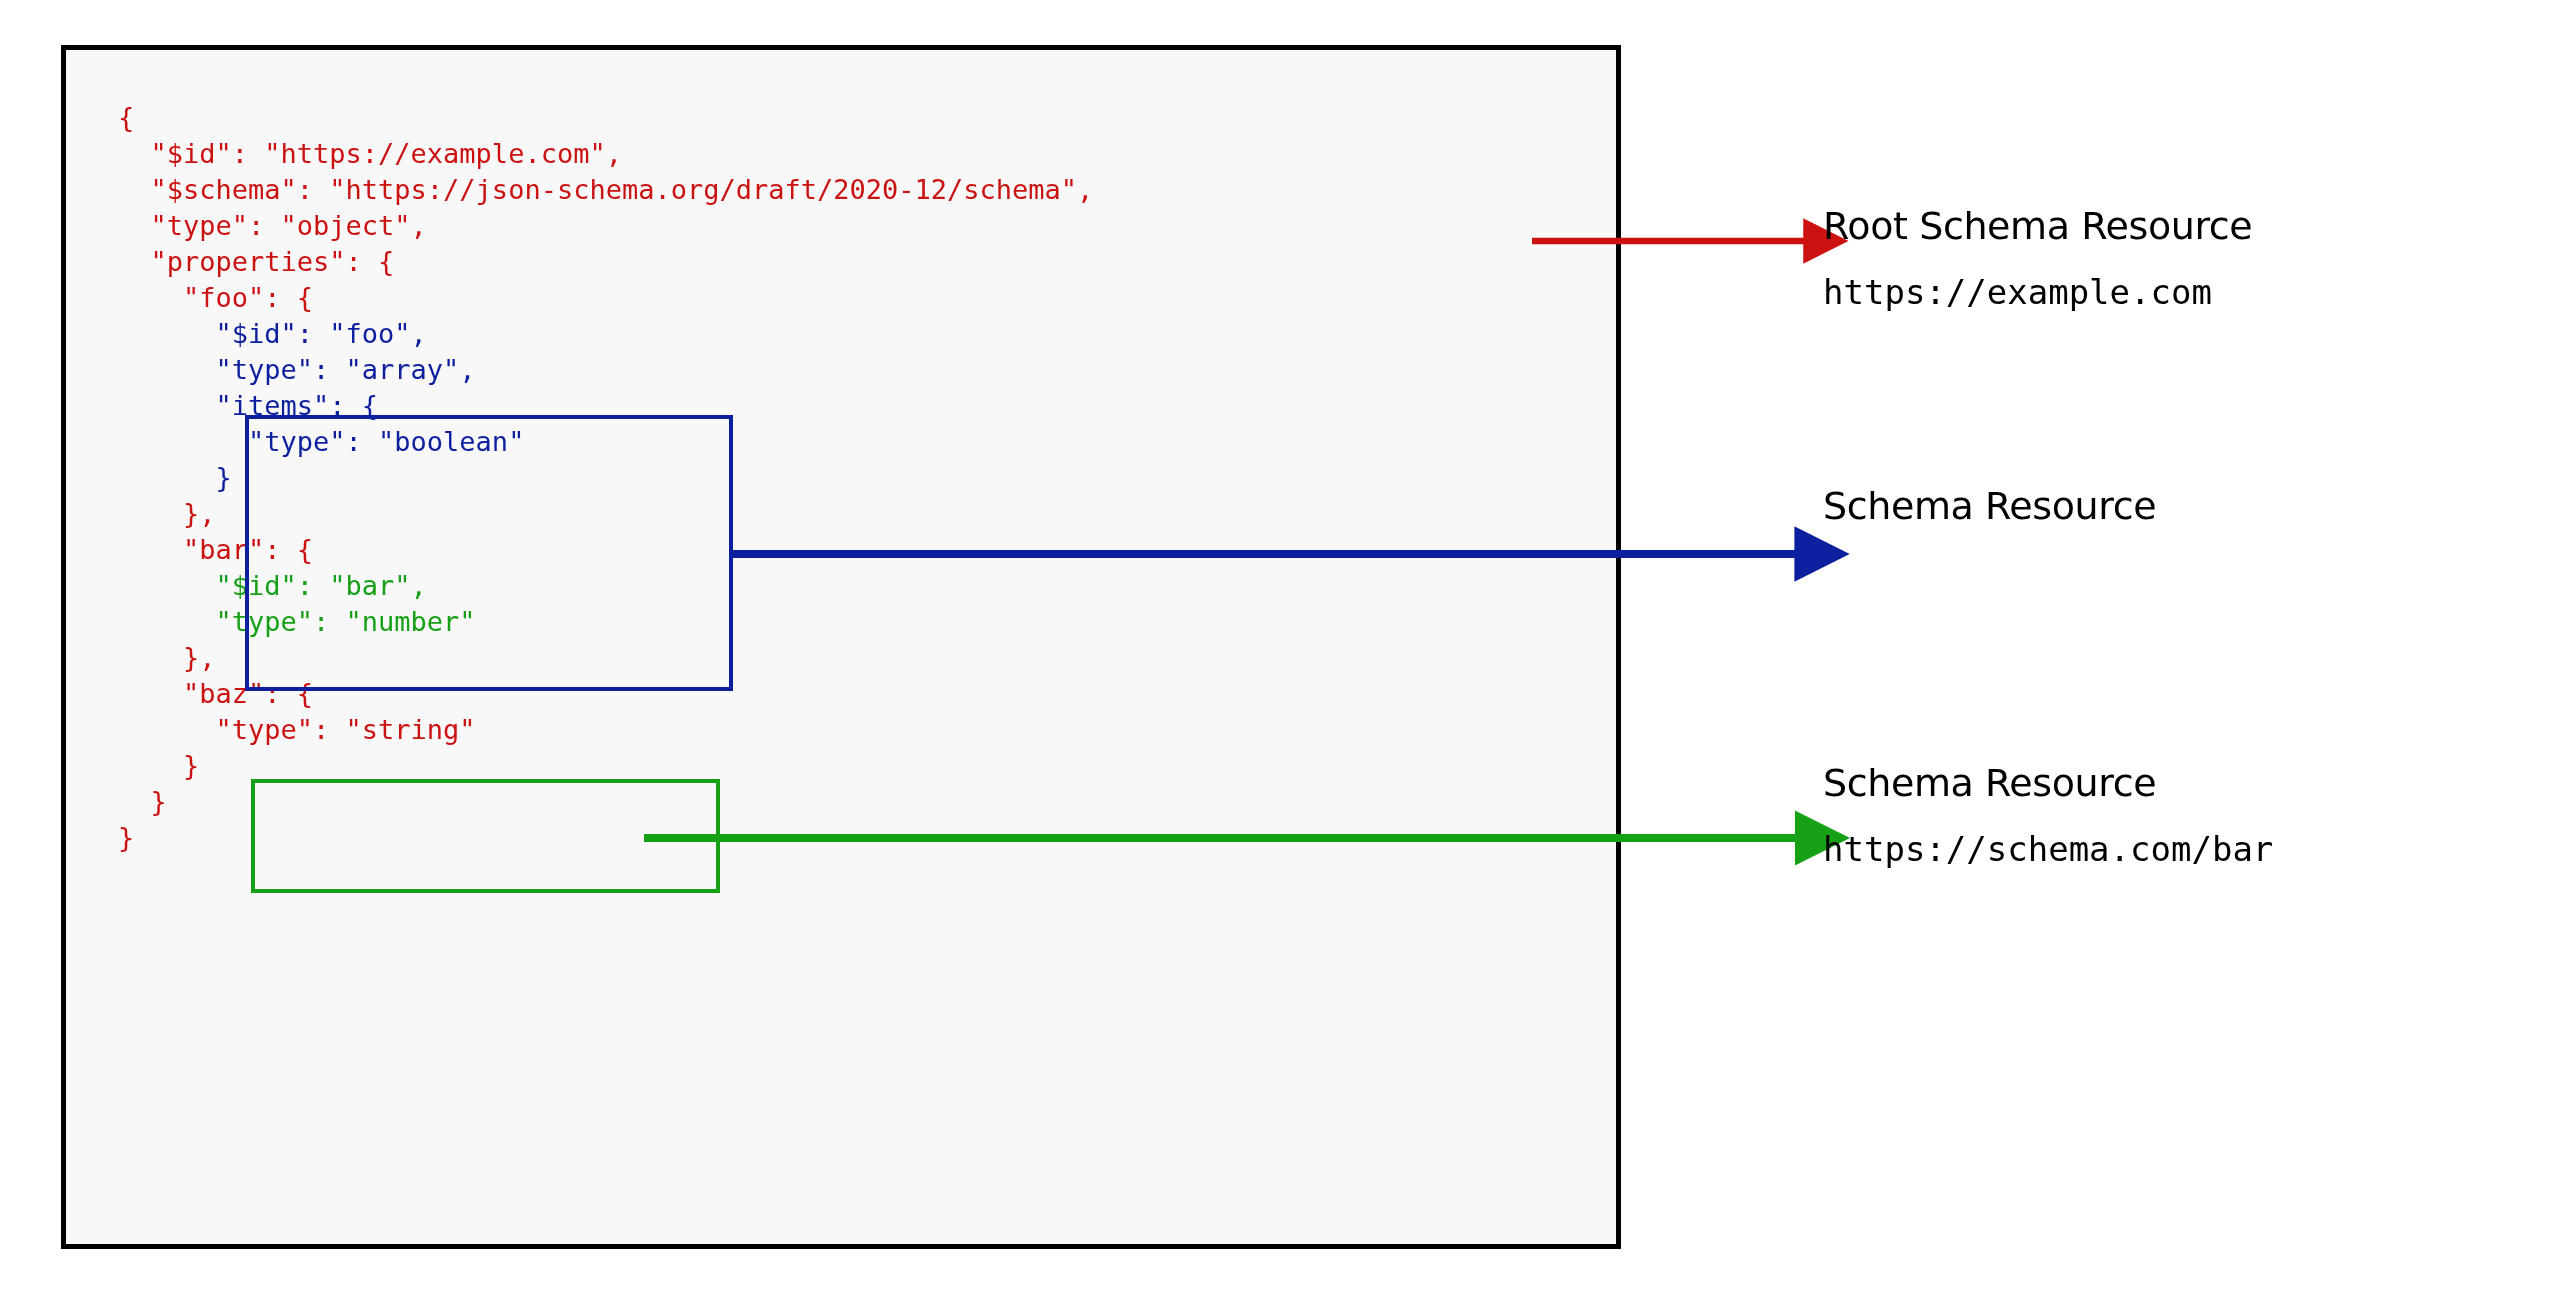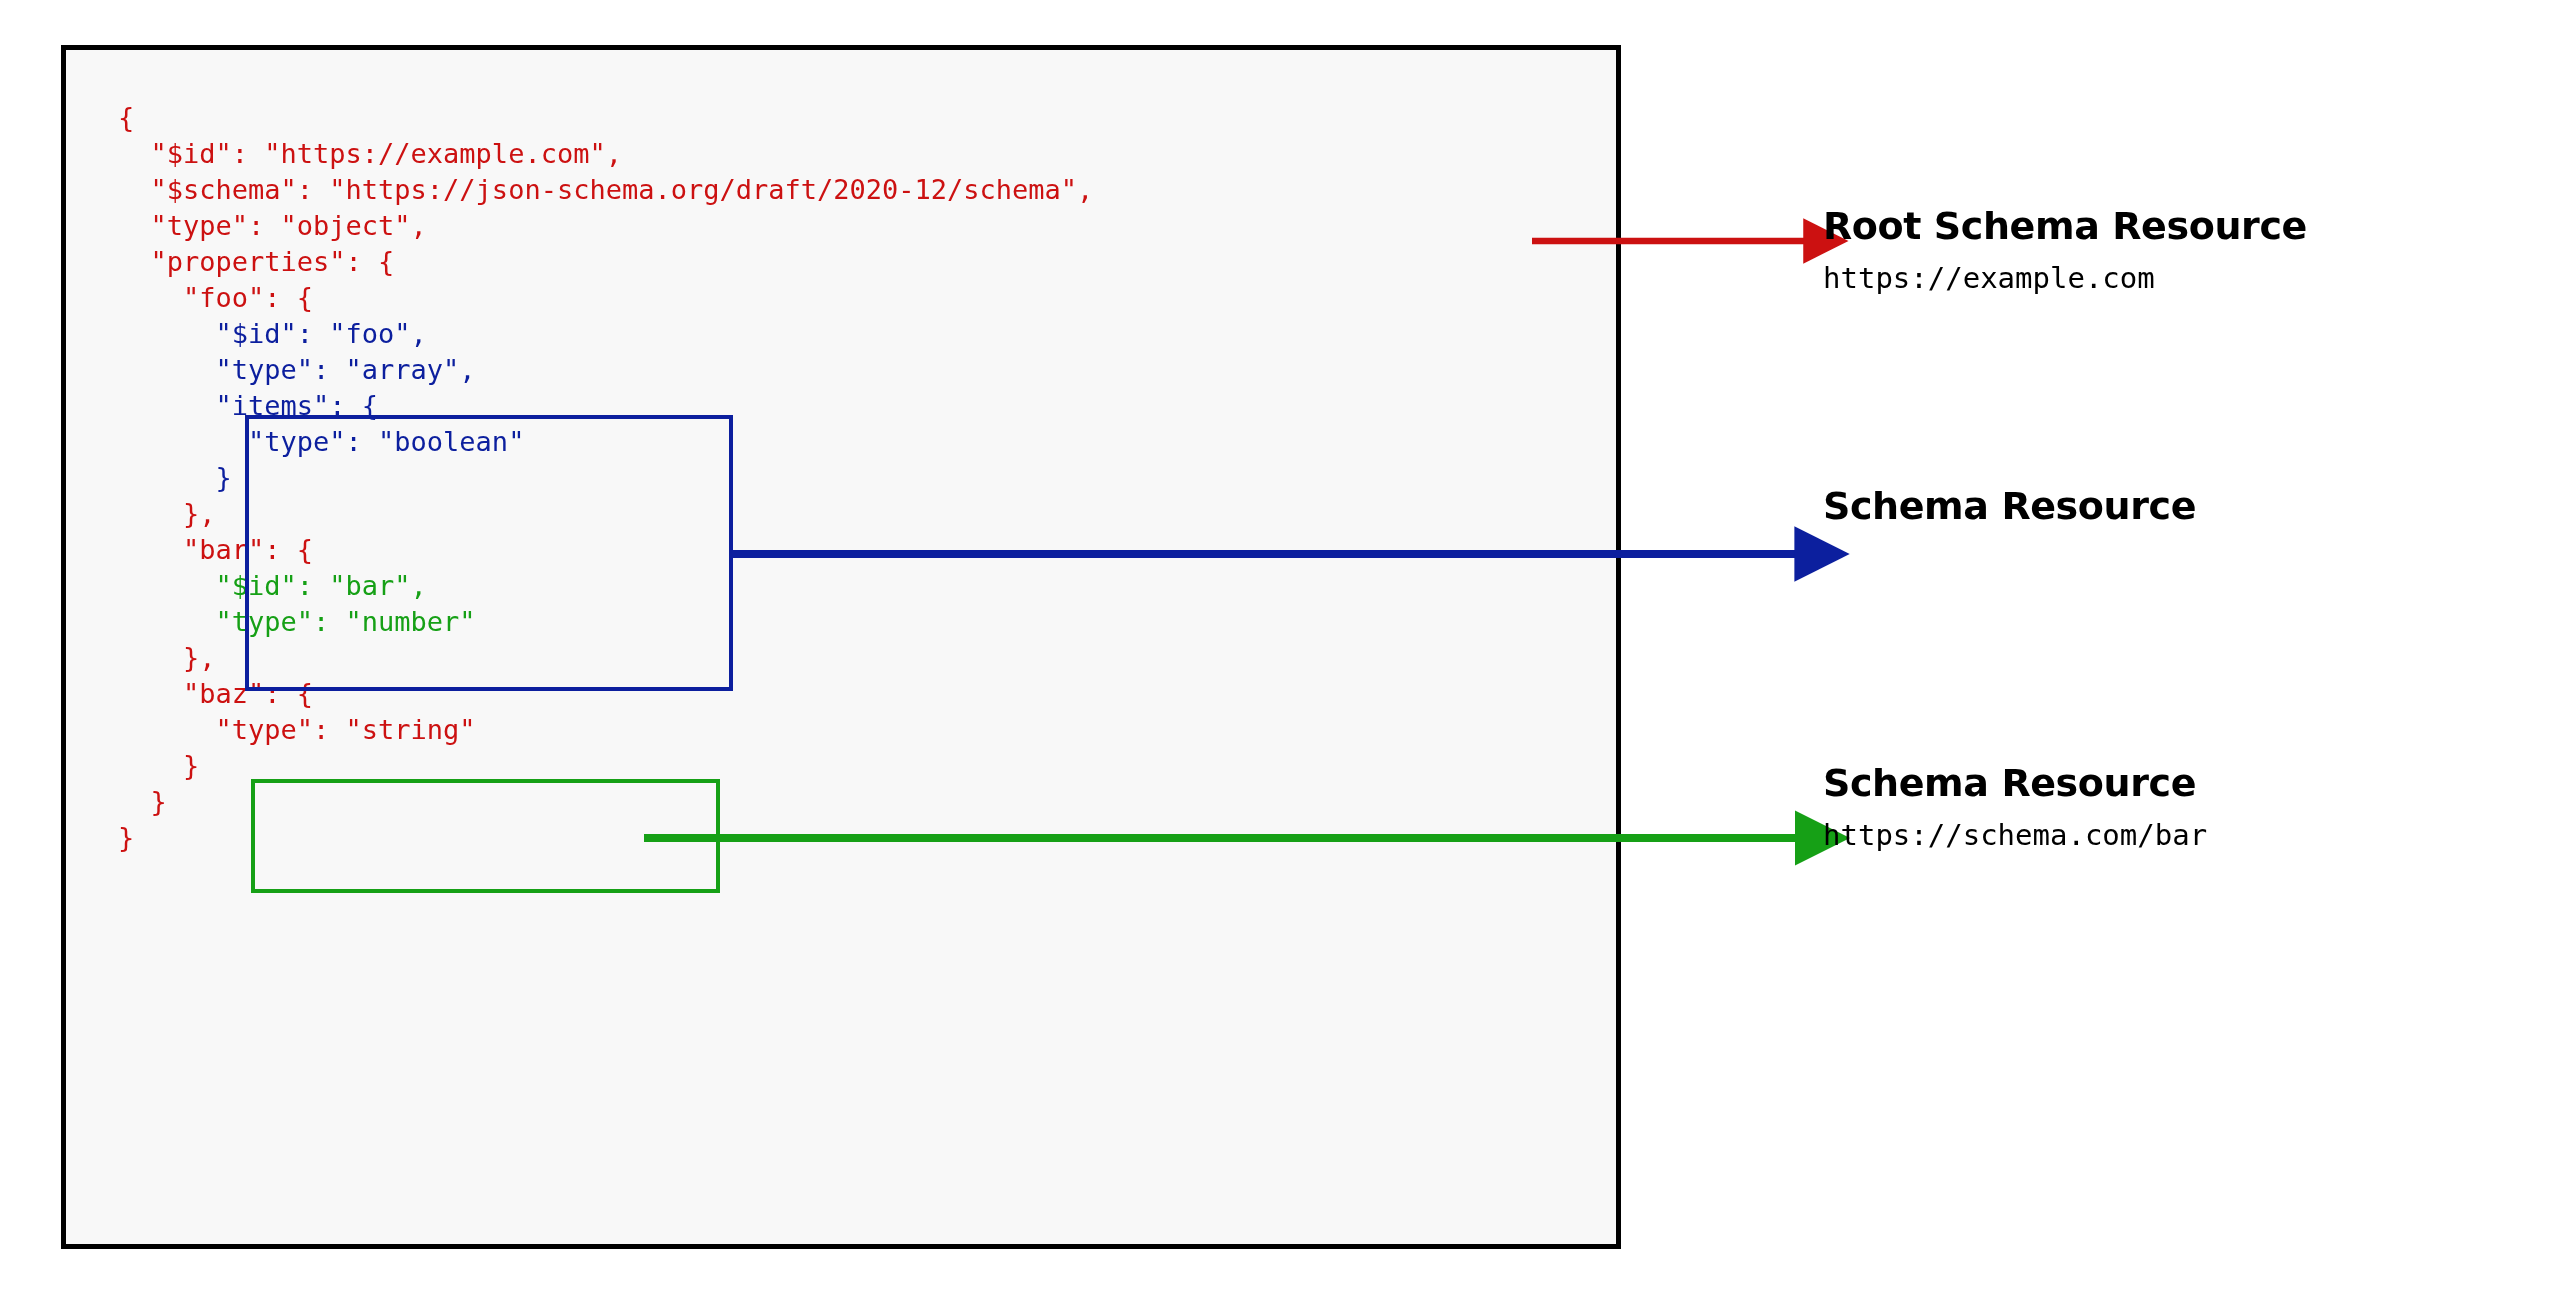--- a/index.html
+++ b/index.html
@@ -77,31 +77,31 @@
   }
 
   
   .annot {
     position: absolute;
     left: 1823px;
     width: 733px;
   }
   .annot-title {
     font-family: "DejaVu Sans", sans-serif;
-    font-weight: bold;
+    font-weight: normal;
     font-size: 38px;
     line-height: 43px;
     color: #000000;
     letter-spacing: -0.4px;
     white-space: nowrap;
   }
   .annot-url {
-    margin-top: 13px;
+    margin-top: 27px;
     font-family: "DejaVu Sans Mono", monospace;
-    font-size: 29px;
+    font-size: 34px;
     line-height: 35px;
     color: #000000;
     white-space: nowrap;
   }
   #annot-root { top: 205px; }
   #annot-foo  { top: 485px; }
   #annot-bar  { top: 762px; }
 </style>
 </head>
 <body>

